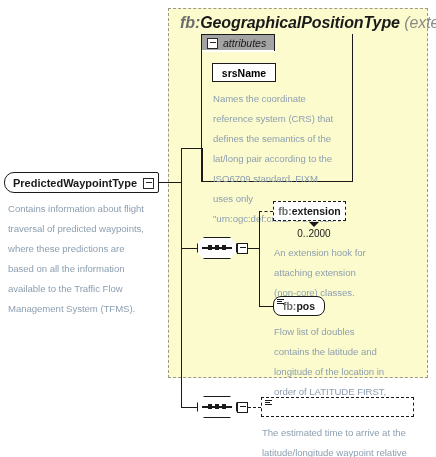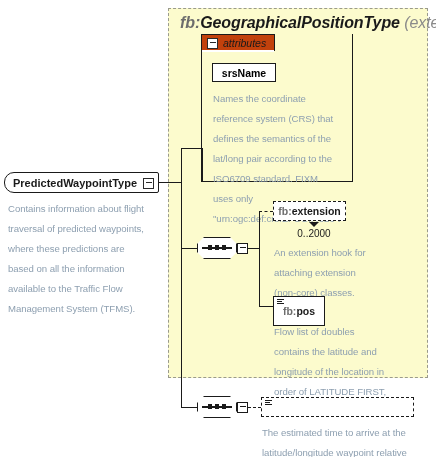--- a/index.html
+++ b/index.html
@@ -53,21 +53,21 @@
     box-sizing: border-box;
   }
   #attributes-tab {
     position: absolute;
     left: 201px;
     top: 34px;
     height: 17px;
     padding: 0 8px 0 5px;
     border: 1.3px solid #1a1a1a;
     border-bottom: none;
-    background: #c2410c;
+    background: #a3a3a3;
     box-sizing: border-box;
     display: flex;
     align-items: center;
     gap: 5px;
   }
   #attributes-tab .tabfill {
     position: absolute;
     left: 0; right: 0; bottom: -1.3px; height: 2px; background: #ffffff;
   }
   .minus-box {
@@ -329,21 +329,21 @@
 <div class="line-h" style="left:259px; top:306px; width:14px;"></div>
 
 <div class="node dashed" style="left:273px; top:201px; width:73px; height:20px;">
   <span class="shadow"></span>
   <span><span class="ns-prefix">fb:</span><span class="lname">extension</span></span>
 </div>
 <div class="chevron" style="left:309px; top:222px;"></div>
 <div class="cardinality" style="left:274px; top:228px; width:80px;">0..2000</div>
 <div class="desc" style="left:274px; top:243px; width:104px;">An extension hook for attaching extension (non-core) classes.</div>
 
-<div class="node solid" style="left:273px; top:296px; width:52px; height:30px;">
+<div class="node solid" style="left:273px; top:296px; width:52px; height:20px;border-radius:8px;">
   <span class="shadow"></span>
   <span class="list-icon">
       <i></i>
       <i></i>
       <i></i>
     </span>
   <span><span class="ns-prefix">fb:</span><span class="lname">pos</span></span>
 </div>
 <div class="desc" style="left:274px; top:322px; width:118px;">Flow list of doubles contains the latitude and longitude of the location in order of LATITUDE FIRST, THEN LONGITUDE.</div>
 

